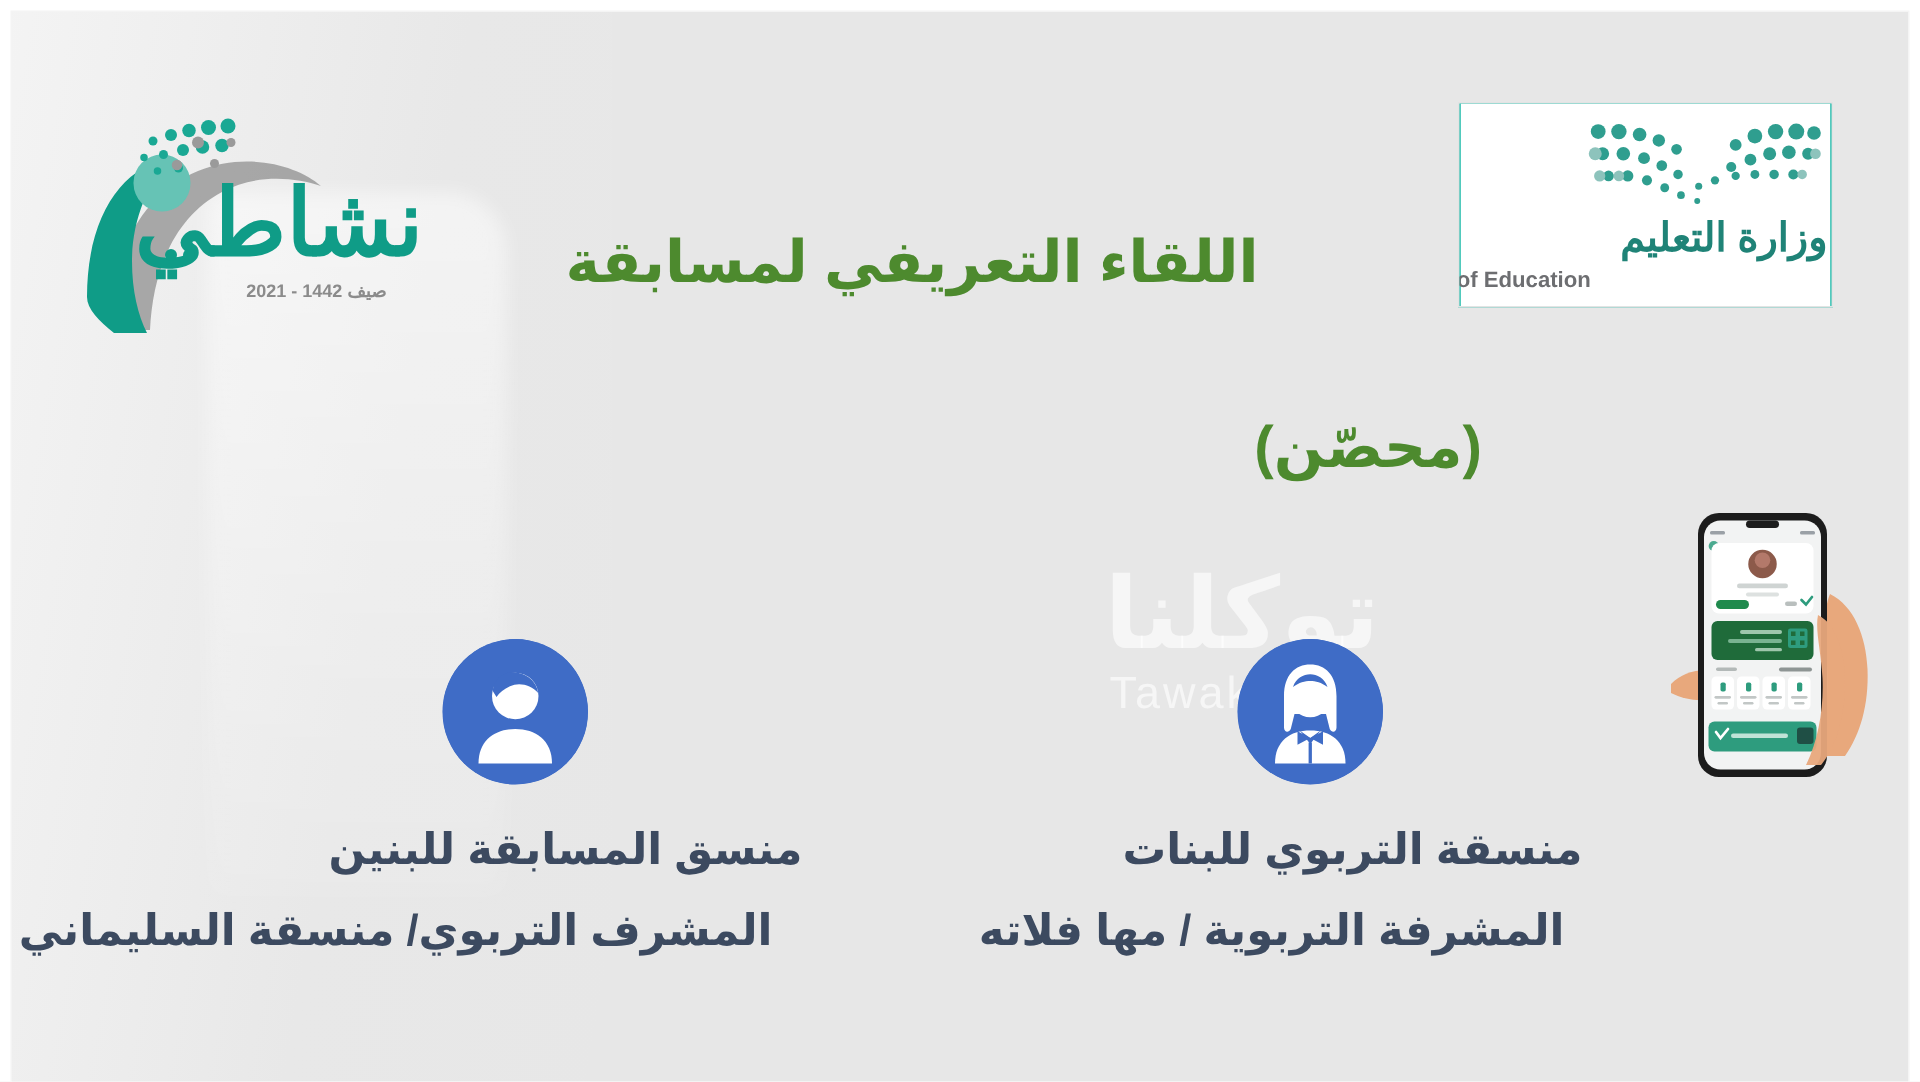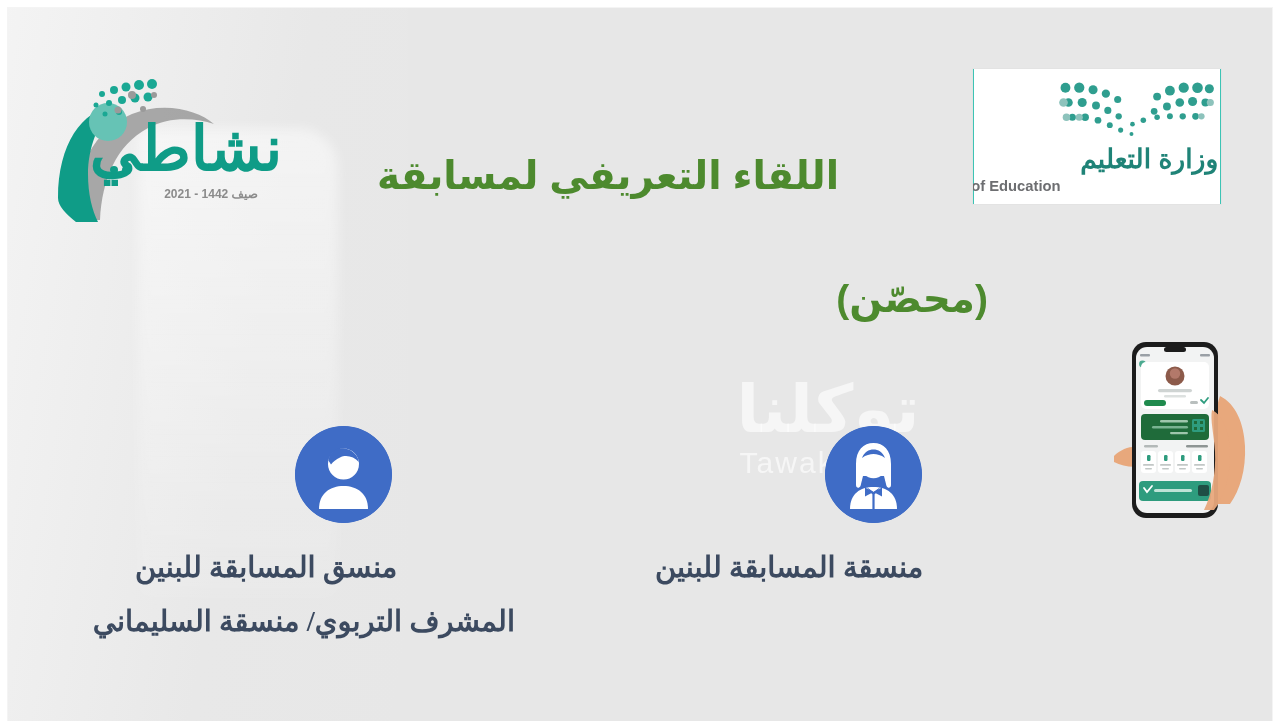--- a/index.html
+++ b/index.html
@@ -133,22 +133,21 @@
     top: 418px;
     width: 1020px;
     display: flex;
     flex-direction: row-reverse;
     justify-content: center;
     gap: 130px;
     direction: rtl;
   }
   .person {
     width: 400px;
-    text-align: left;
-    font-family: Liberation Serif, serif;
+    text-align: right;
   }
   .person-avatar {
     width: 97px;
     height: 97px;
     margin: 0 auto 18px auto;
     border-radius: 50%;
     background: #3f6cc6;
     display: flex;
     align-items: center;
     justify-content: center;
@@ -326,21 +325,22 @@
             <path d="M25 83 C 25 68, 35 61, 48.5 61 C 62 61, 72 68, 72 83 Z" fill="#ffffff"></path>
 
             <path d="M41.5 61 L 48.5 70 L 55.5 61 L 48.5 66 Z" fill="#3f6cc6"></path>
 
             <rect x="47.4" y="69" width="2.2" height="14" fill="#3f6cc6"></rect>
 
             <path d="M48.5 66 L 40 61.5 L 40 70.5 Z" fill="#3f6cc6"></path>
             <path d="M48.5 66 L 57 61.5 L 57 70.5 Z" fill="#3f6cc6"></path>
           </svg>
         </div>
-        <div class="person-role">منسقة المسابقة للبنين</div>
+        <div class="person-role">منسقة التربوي للبنات</div>
+        <div class="person-name">المشرفة التربوية / مها فلاته</div>
       </div>
 
     </div>
 
     <div class="phone-in-hand">
       <svg viewBox="0 0 165 190" xmlns="http://www.w3.org/2000/svg" role="img">
 
         <path d="M112 58 C 128 66, 136 86, 137 108 C 138 132, 132 152, 122 166
                  L 100 166 C 108 148, 112 126, 110 104 C 109 86, 107 70, 112 58 Z" fill="#e8a87c"></path>
 

